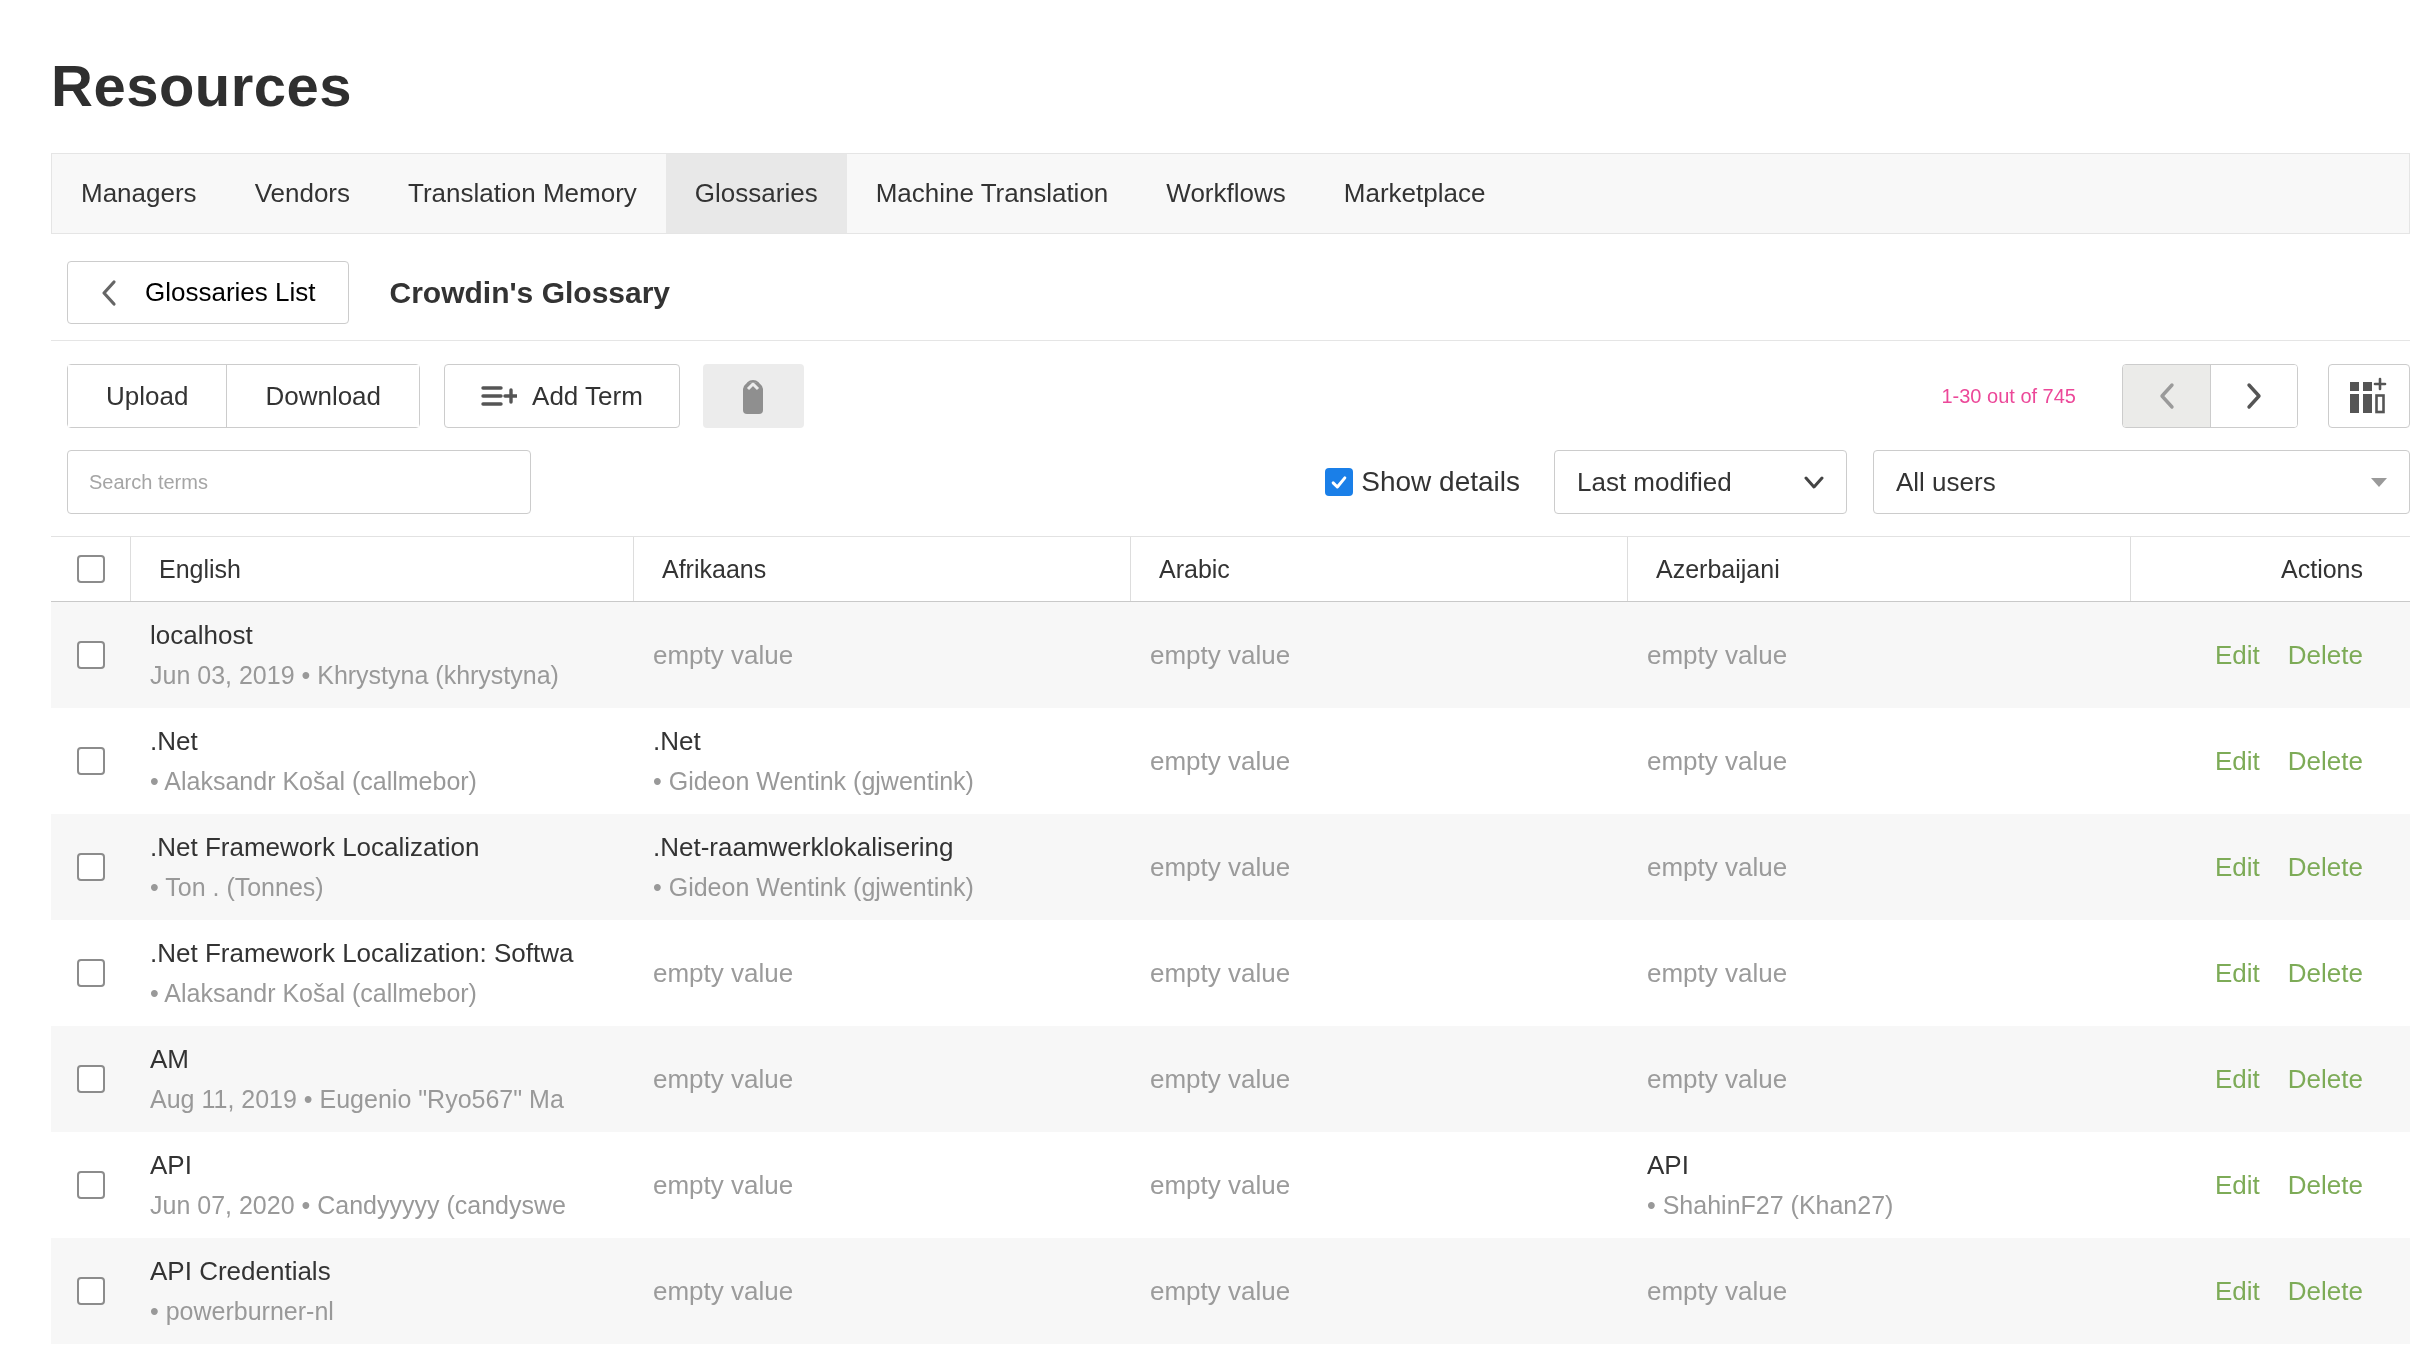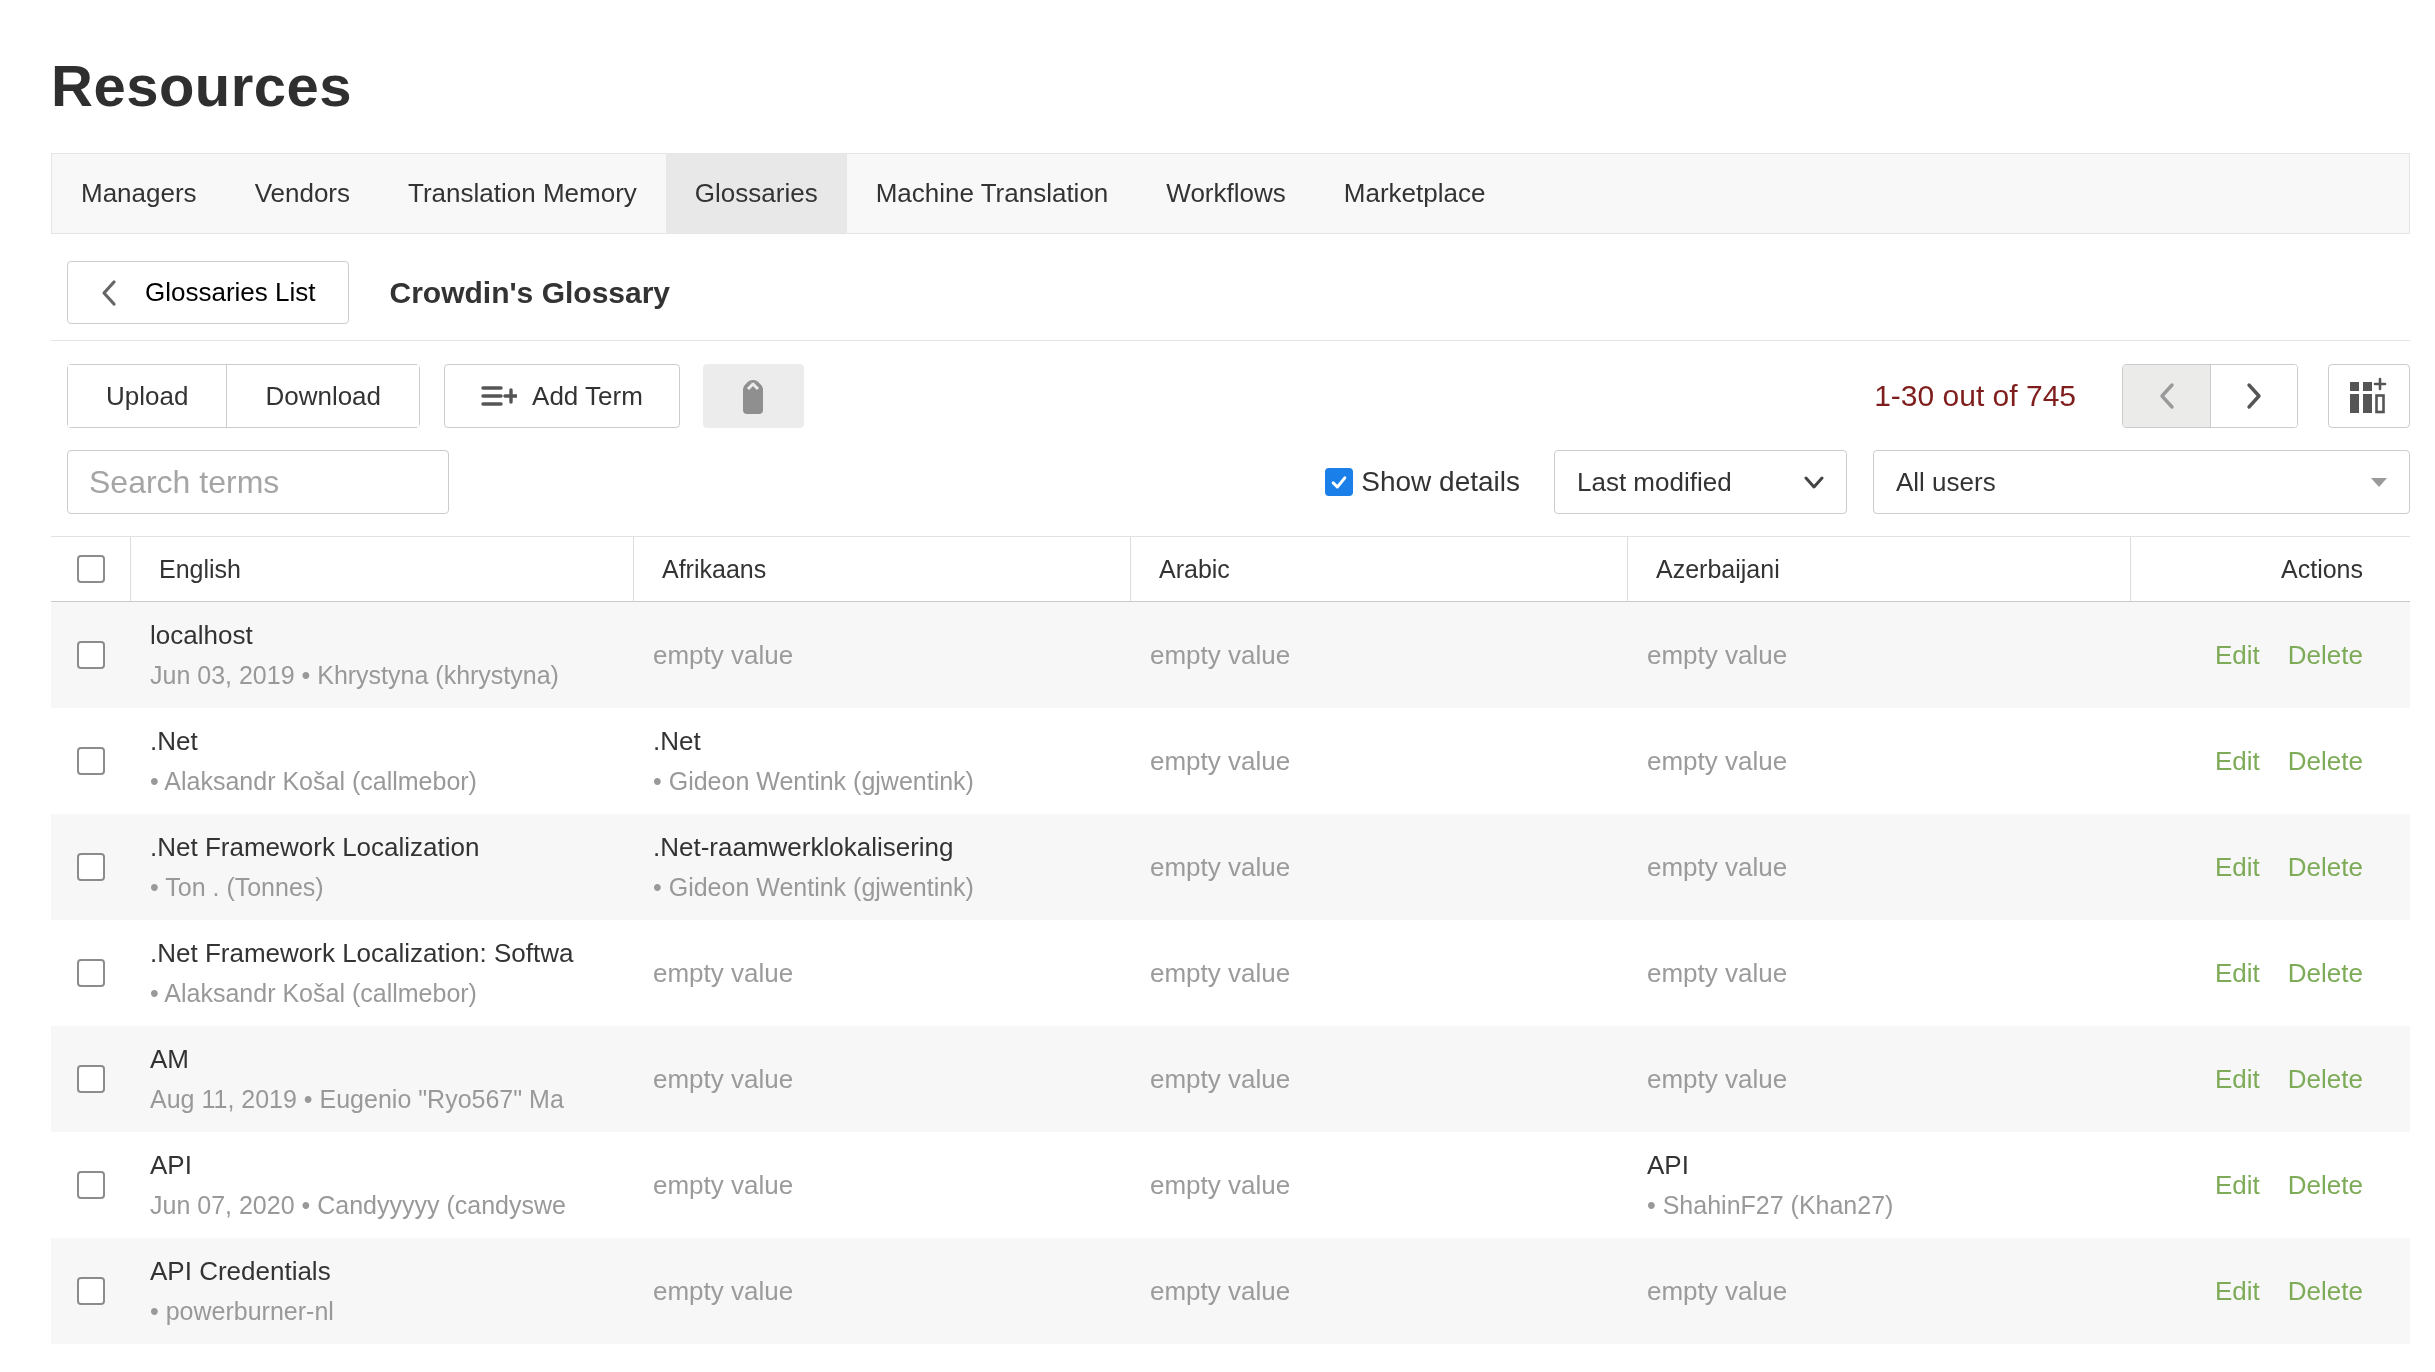--- a/index.html
+++ b/index.html
@@ -25,32 +25,32 @@
   
   .toolbar { margin:23px 0 0 16px; display:flex; align-items:center; }
   .btn { height:64px; border:1px solid #ccc; border-radius:4px; background:#fff;
     display:flex; align-items:center; font-size:26px; color:#333; cursor:pointer; }
   .btn-group { display:flex; border:1px solid #ccc; border-radius:4px; height:64px; }
   .btn-group .btn { border:none; border-radius:0; height:62px; padding:0 38px; }
   .btn-group .btn + .btn { border-left:1px solid #ccc; }
   .add-term { margin-left:24px; padding:0 36px; gap:15px; }
   .trash-btn { margin-left:23px; width:101px; background:#ececec; border:none; justify-content:center; }
   .spacer { flex:1; }
-  .page-range { font-size:30px; color:#7f1d1d; margin-right:46px;margin-left:16px; }
+  .page-range { font-size:20px; color:#ec4899; margin-right:46px;margin-left:16px; }
   .pager { display:flex; border:1px solid #ccc; border-radius:4px; height:64px; overflow:hidden; }
   .pager .pg { width:87px; display:flex; align-items:center; justify-content:center;
     background:#fff; cursor:pointer; }
   .pager .pg.disabled { background:#ebebe9; }
   .pager .pg + .pg { border-left:1px solid #ccc; }
   .cols-btn { margin-left:30px; width:82px; justify-content:center; }
 
   
   .filters { margin:22px 0 0 16px; display:flex; align-items:center; }
-  .search { width:382px; height:64px; border:1px solid #ccc; border-radius:4px;
-    font-size:32px; padding:0 21px; color:#333; outline:none;
+  .search { width:464px; height:64px; border:1px solid #ccc; border-radius:4px;
+    font-size:20px; padding:0 21px; color:#333; outline:none;
     font-family:"Liberation Sans", sans-serif; }
   .search::placeholder { color:#a5a5a5; }
   .show-details { display:flex; align-items:center; gap:8px; font-size:28px; cursor:pointer; }
   .cbx-checked { width:28px; height:28px; border-radius:4px; background:#1a7fe8;
     display:flex; align-items:center; justify-content:center; }
   .select { height:64px; border:1px solid #ccc; border-radius:4px; background:#fff;
     display:flex; align-items:center; justify-content:space-between;
     font-size:26px; padding:0 22px; cursor:pointer; }
   .sel-sort { width:293px; margin-left:34px; }
   .sel-users { width:537px; margin-left:26px; }

